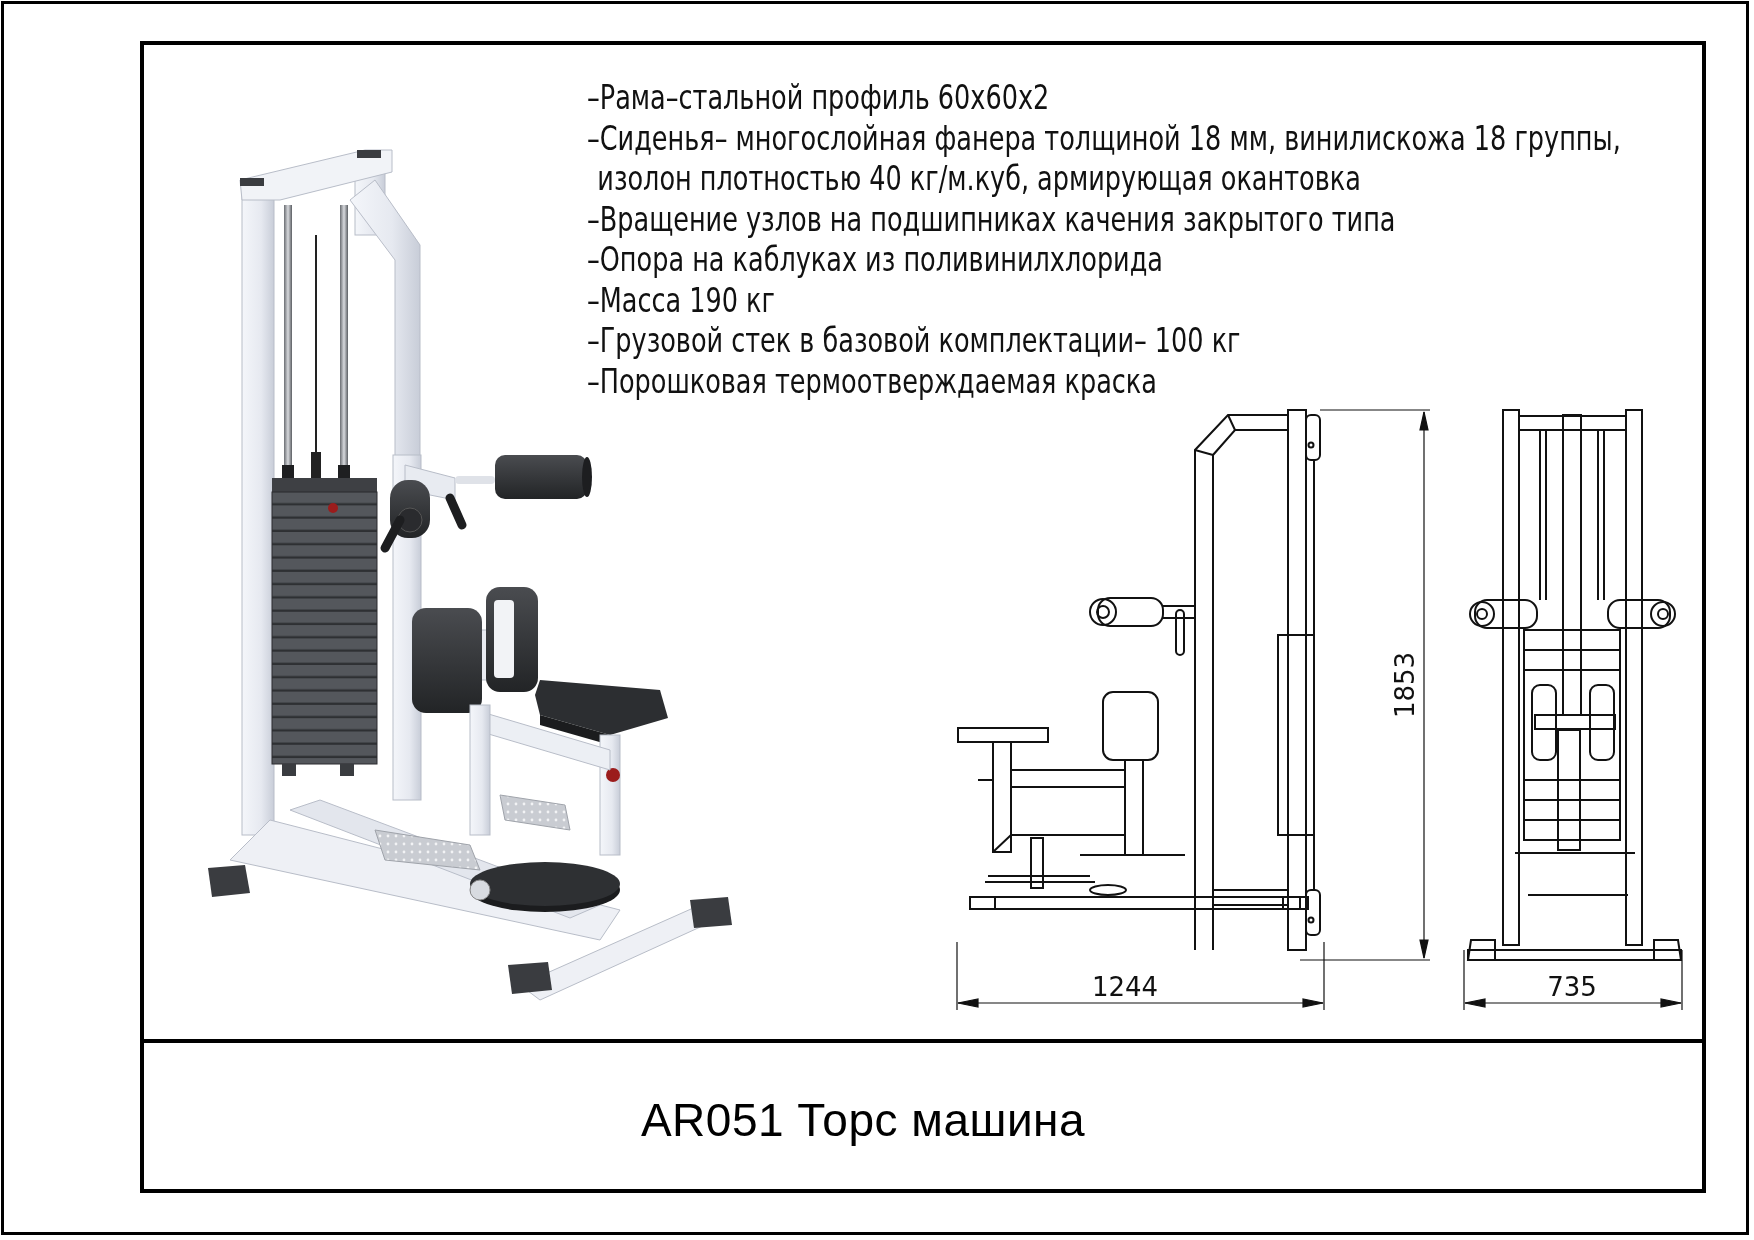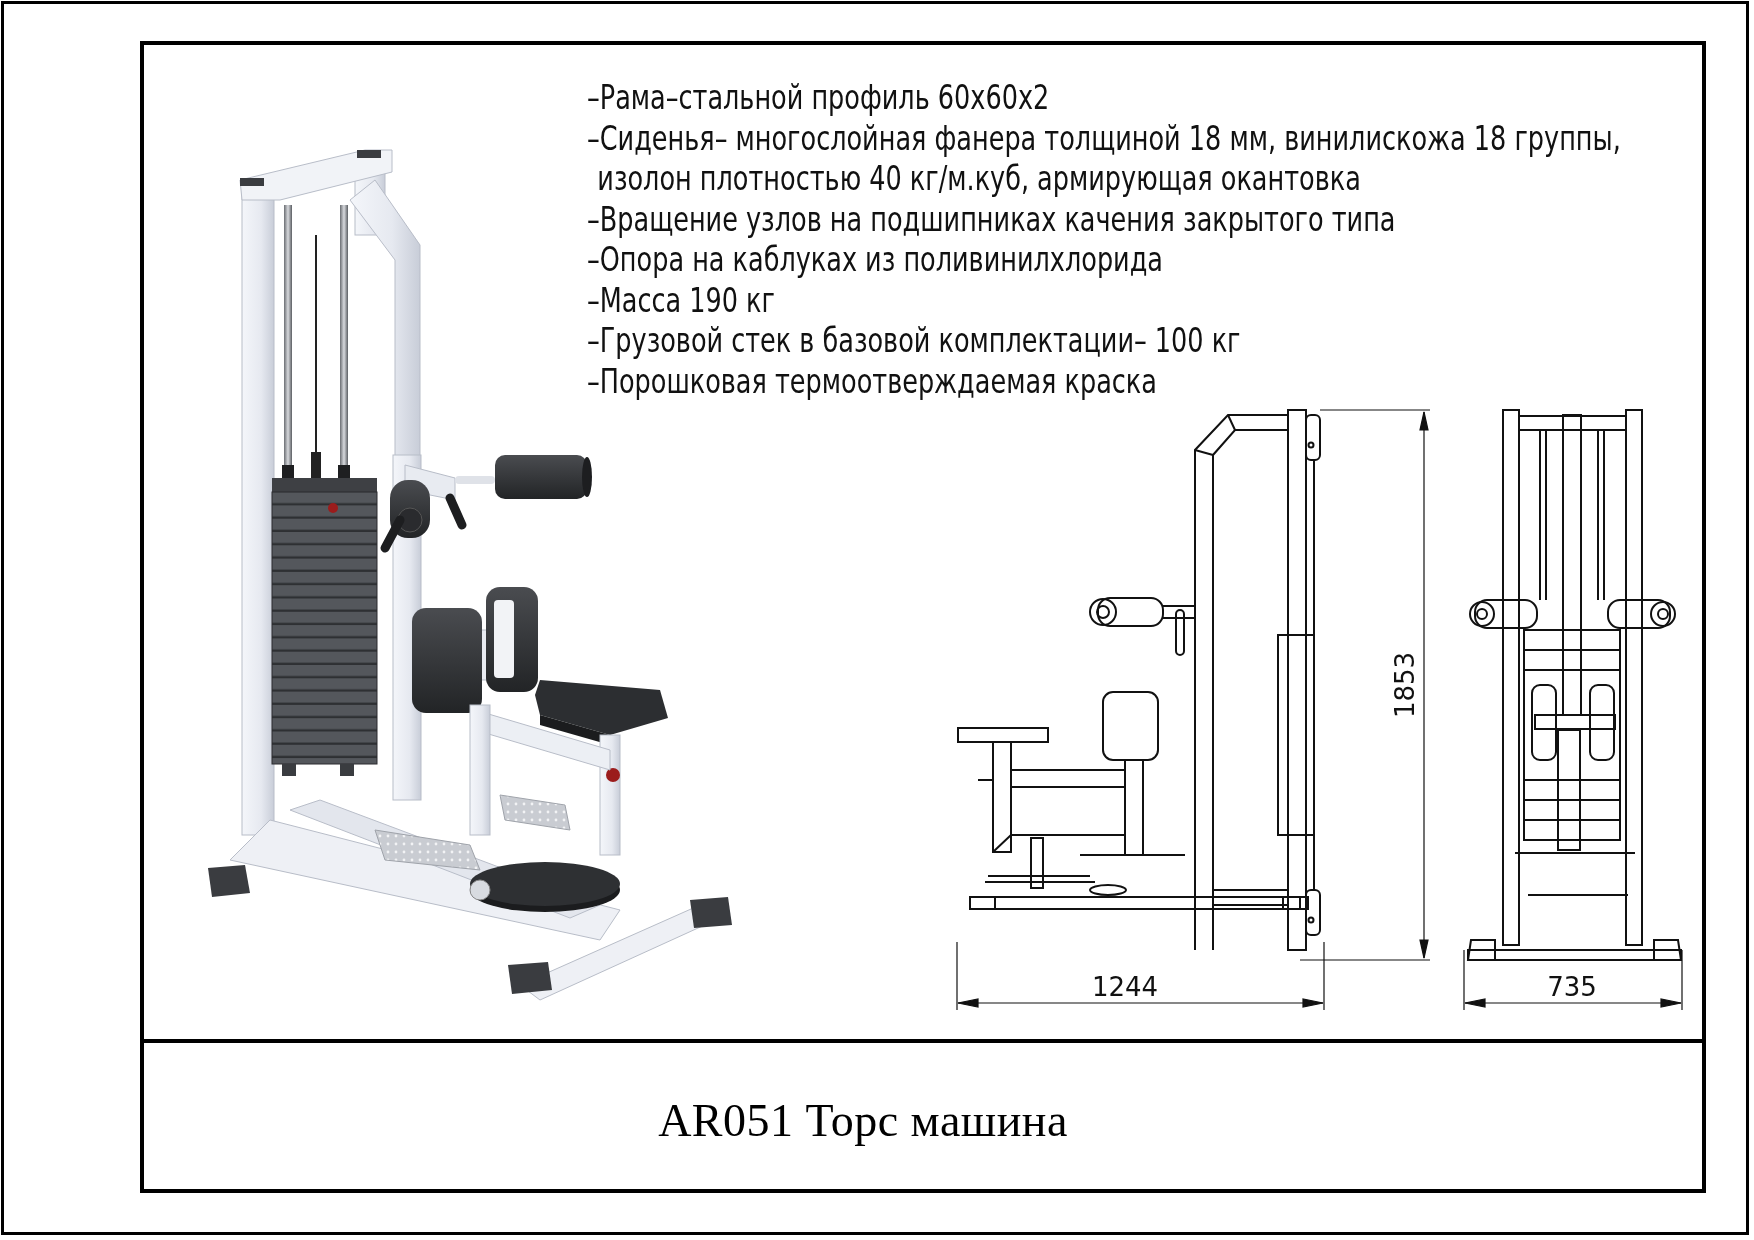--- a/index.html
+++ b/index.html
@@ -16,21 +16,21 @@
     border: 4px solid #000; box-sizing: border-box;
   }
   .title-divider {
     position: absolute; left: 140px; top: 1039px; width: 1566px; height: 4px; background: #000;
   }
   .title-block {
     position: absolute; left: 144px; top: 1043px; width: 1558px; height: 146px;
     display: flex; align-items: center; justify-content: center;
   }
   .title-text {
-    font-family: Liberation Serif, serif; font-size: 46px; letter-spacing: 0.5px; color: #000;
+    font-family: Liberation Sans, sans-serif; font-size: 46px; letter-spacing: 0.5px; color: #000;
     margin-left: -120px; margin-top: 8px; text-align: center;
   }
   .specs {
     position: absolute; left: 587px; top: 78px; width: 1100px;
     font-family: "DejaVu Sans Condensed", "DejaVu Sans", sans-serif;
     font-size: 33px; line-height: 40.5px; color: #111;
     transform: scaleX(0.86); transform-origin: left top;
     font-weight: 300; white-space: nowrap;
   }
   .spec-line { display: block; }

